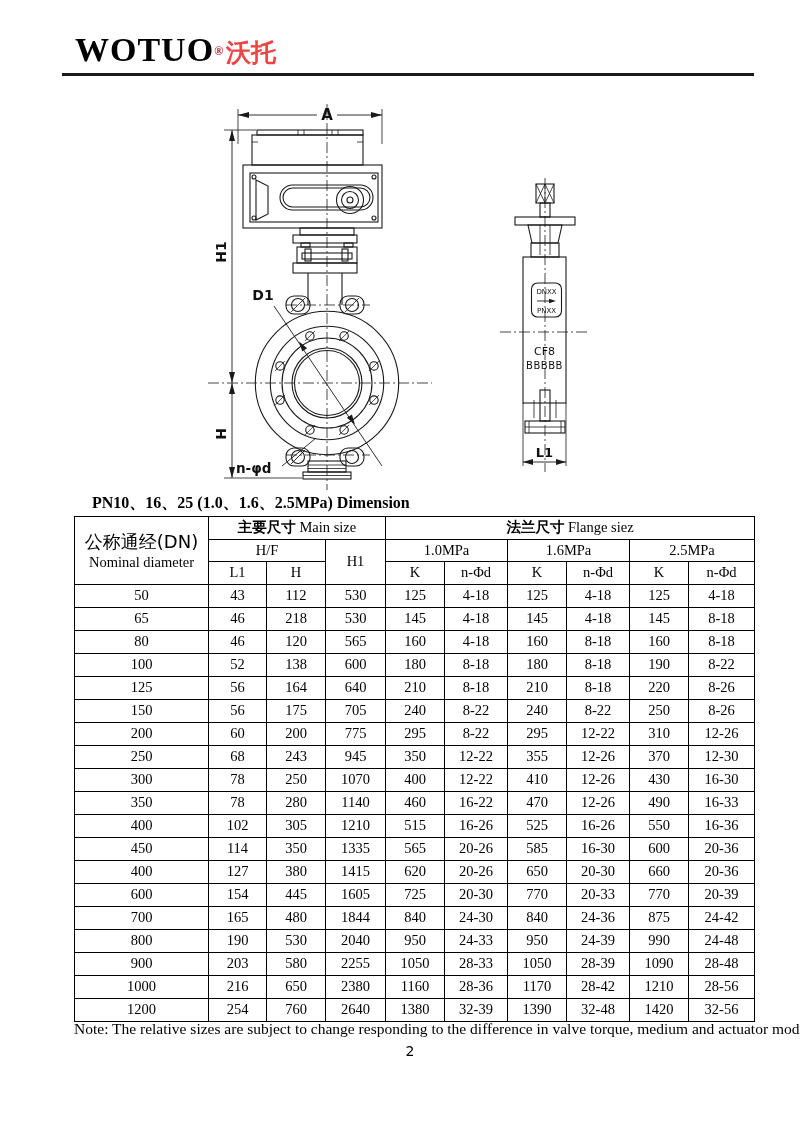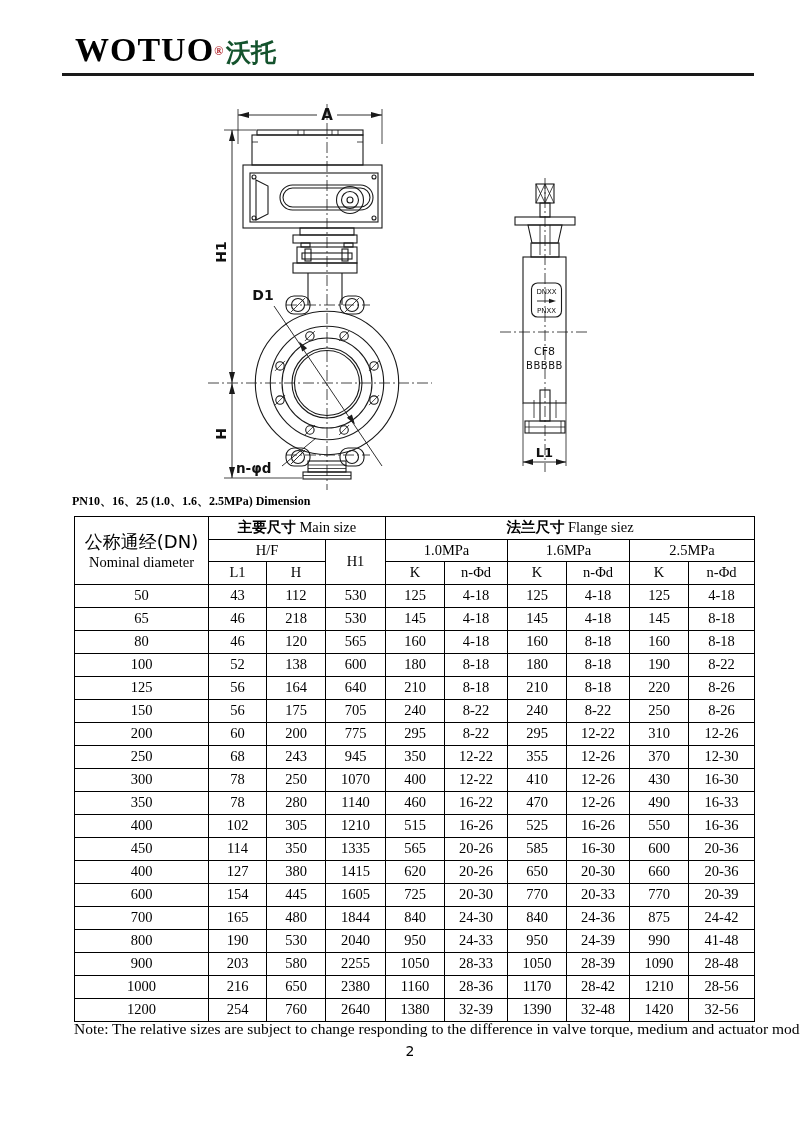--- a/index.html
+++ b/index.html
@@ -2,32 +2,32 @@
 <html><head>
 <meta charset="utf-8">
 <style>
   html,body{margin:0;padding:0;}
   .sheet{position:relative;width:800px;height:1131px;background:#ffffff;overflow:hidden;
          font-family:"Liberation Serif",serif;color:#000;}
   
   .logo{position:absolute;left:75px;top:31px;white-space:nowrap;}
   .logo-latin{font-family:"Liberation Serif",serif;font-weight:700;font-size:34px;color:#000000;letter-spacing:1px;}
   .logo-reg{font-size:12px;color:#b01e24;vertical-align:super;font-weight:700;}
-  .logo-cjk{font-family:"DejaVu Sans",sans-serif;font-weight:700;font-size:25px;color:#14532d;margin-left:3px;}
+  .logo-cjk{font-family:"DejaVu Sans",sans-serif;font-weight:700;font-size:25px;color:#ef4444;margin-left:3px;}
   .rule{position:absolute;left:62px;top:73px;width:692px;height:3px;background:#1a1a1a;}
   .page-title{position:absolute;left:75px;top:79px;white-space:nowrap;}
   .page-title .cjk{font-family:"DejaVu Sans",sans-serif;font-weight:700;font-size:17px;}
   .page-title .en{font-family:"Liberation Serif",serif;font-weight:700;font-size:17.5px;margin-left:9px;}
   
   .drawing{position:absolute;left:60px;top:100px;}
   .drawing svg{display:block;}
   .dimtext{font-family:"DejaVu Sans",sans-serif;font-weight:600;fill:#111;}
   .sm{font-family:"DejaVu Sans",sans-serif;fill:#111;}
   
-  .table-title{position:absolute;left:72px;top:493px;font-size:12px;font-weight:700;font-family:"Liberation Serif",serif;}
+  .table-title{position:absolute;left:92px;top:493px;font-size:16px;font-weight:700;font-family:"Liberation Serif",serif;}
   table.dims{position:absolute;left:74px;top:516px;width:680px;border-collapse:collapse;table-layout:fixed;}
   table.dims th,table.dims td{border:1px solid #000;text-align:center;vertical-align:middle;padding:0;
        font-family:"Liberation Serif",serif;font-weight:400;font-size:14.5px;}
   table.dims thead tr{height:22.5px;}
   table.dims tbody tr{height:23px;}
   .hcjk{font-family:"DejaVu Sans",sans-serif;font-weight:700;font-size:14.5px;margin-top:24px;}
   .hcjk-light{font-family:"DejaVu Sans",sans-serif;font-weight:400;font-size:18px;}
   .hen{font-family:"Liberation Serif",serif;font-size:14.5px;margin-top:29px;}
   .nphid{font-family:"DejaVu Sans",sans-serif;font-weight:600;font-size:13.5px;}
   
@@ -423,21 +423,21 @@
         <tr>
           <td>800</td>
           <td>190</td>
           <td>530</td>
           <td>2040</td>
           <td>950</td>
           <td>24-33</td>
           <td>950</td>
           <td>24-39</td>
           <td>990</td>
-          <td>41-48</td>
+          <td>24-48</td>
         </tr>
         <tr>
           <td>900</td>
           <td>203</td>
           <td>580</td>
           <td>2255</td>
           <td>1050</td>
           <td>28-33</td>
           <td>1050</td>
           <td>28-39</td>

